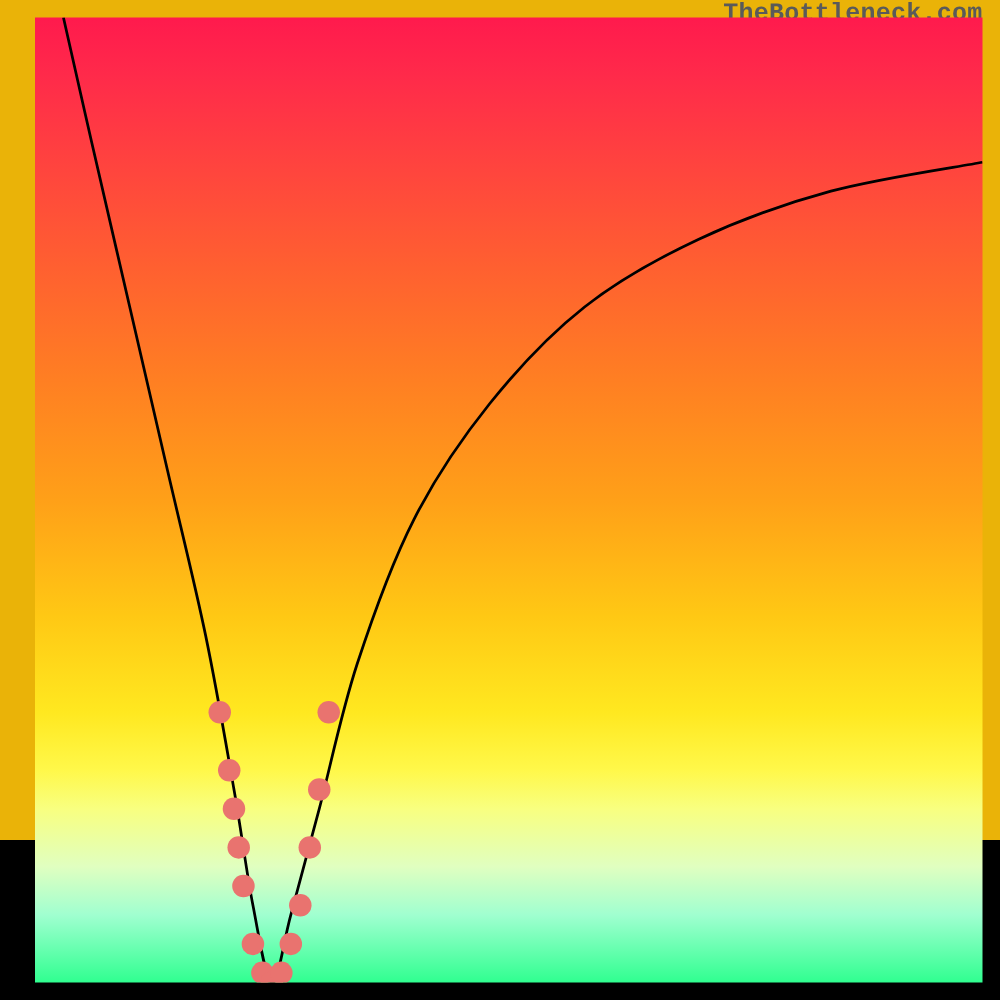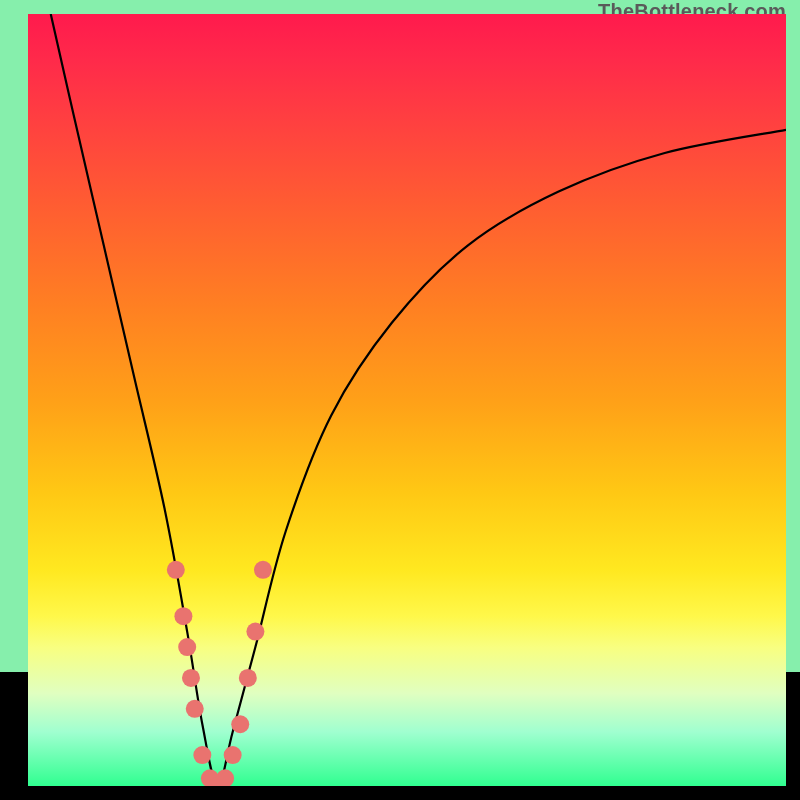--- a/index.html
+++ b/index.html
@@ -10,21 +10,22 @@
     overflow: hidden;
     background: #000;
     font-family: Arial, Helvetica, sans-serif;
   }
   .frame {
     position: absolute;
     top: 0;
     left: 0;
     width: 800px;
     height: 672px;
-    background: #86efac;
+    background: #eab308;
+    font-family: Liberation Mono, monospace;
   }
   .plot {
     position: absolute;
     top: 14px;
     left: 28px;
     width: 758px;
     height: 772px;
     background: linear-gradient(to bottom,
       #ff1a4d 0%,
       #ff2a4a 6%,

